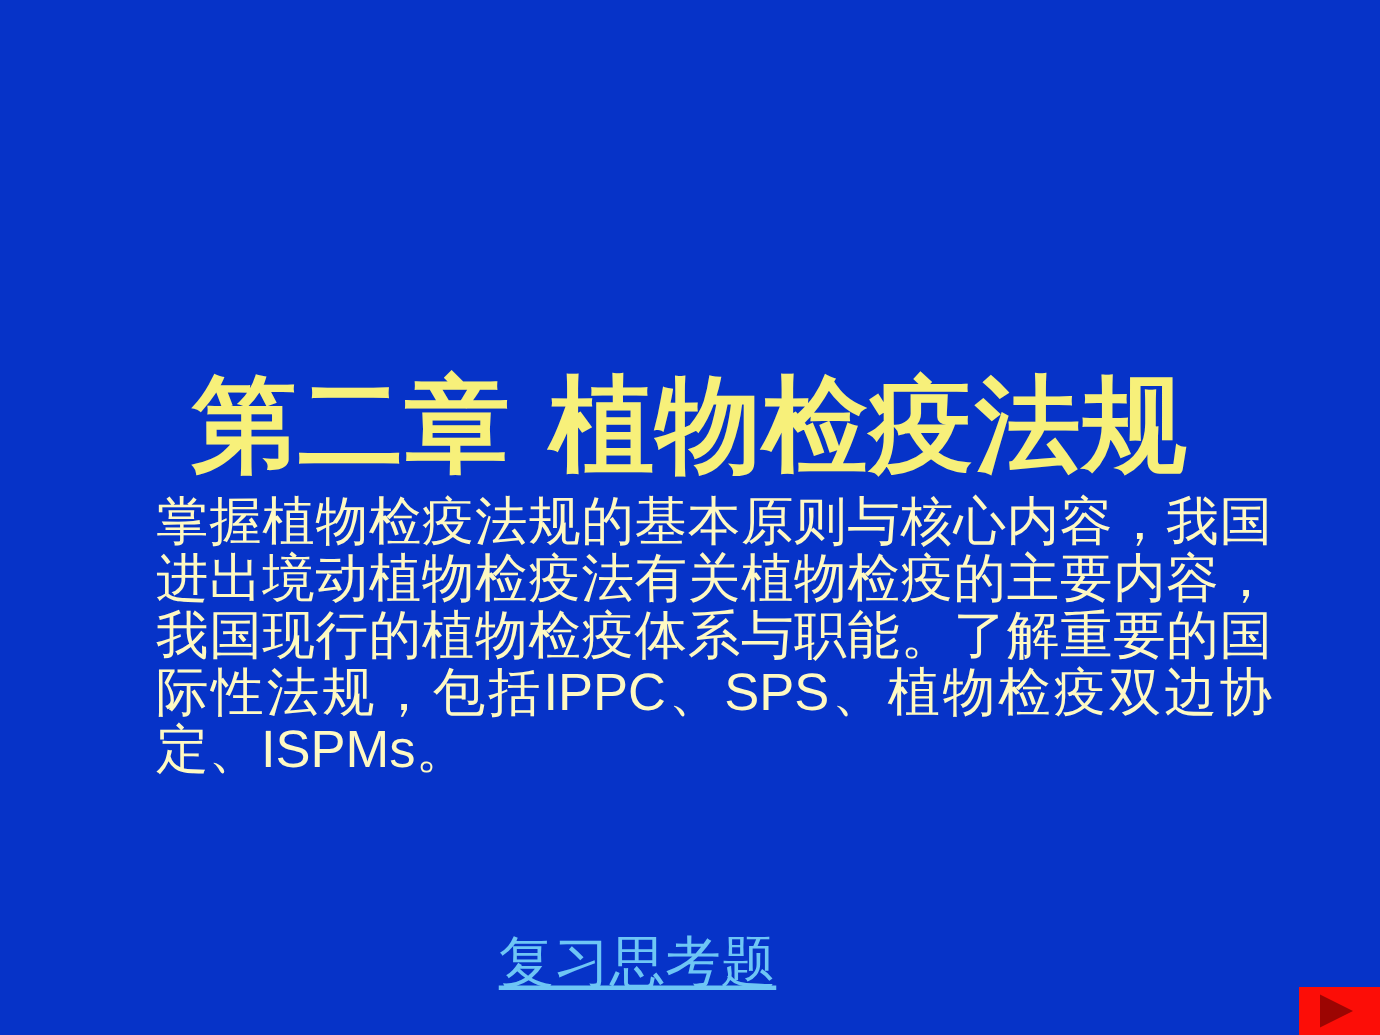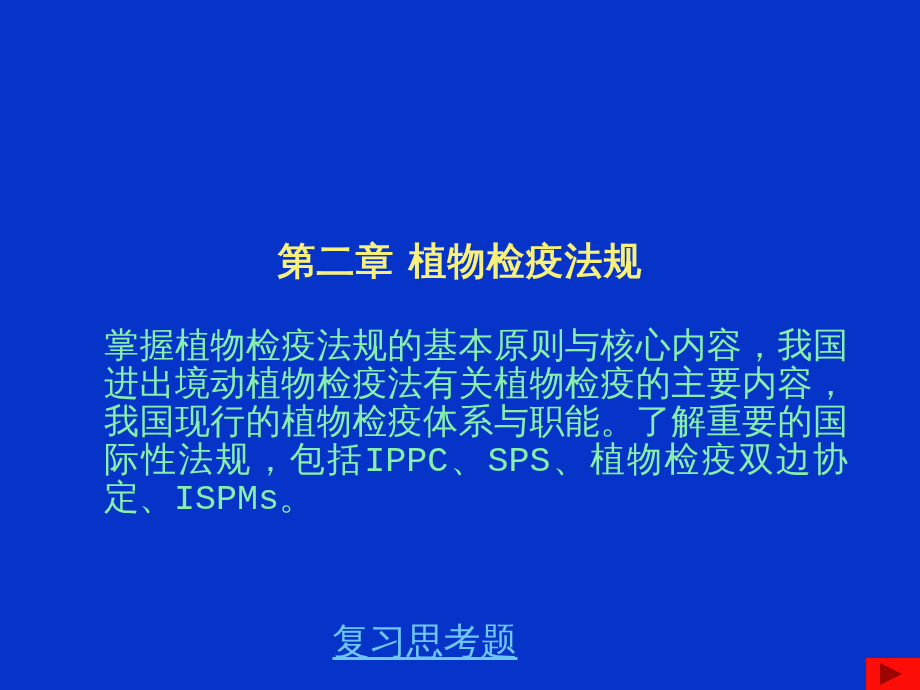--- a/index.html
+++ b/index.html
@@ -19,35 +19,35 @@
 
   
   #slide-title {
     position: absolute;
     left: 0;
     top: 200px;
     width: 920px;
     text-align: center;
     color: #f7f07a;
     font-family: "DejaVu Serif", "Liberation Serif", serif;
-    font-size: 38px;
+    font-size: 70px;
     font-weight: 700;
     line-height: 72px;
     letter-spacing: 1px;
     white-space: nowrap;
   }
 
   
   #body-block {
     position: absolute;
     left: 104px;
     top: 329px;
     width: 744px;
-    color: #86efac;
-    font-family: Liberation Mono, monospace;
+    color: #fef9c3;
+    font-family: Liberation Sans, sans-serif;
     font-size: 35px;
     line-height: 38px;
     text-align: justify;
     text-justify: inter-character;
     word-break: break-all;
     text-align-last: left;
   }
 
   
   #review-link-wrap {

